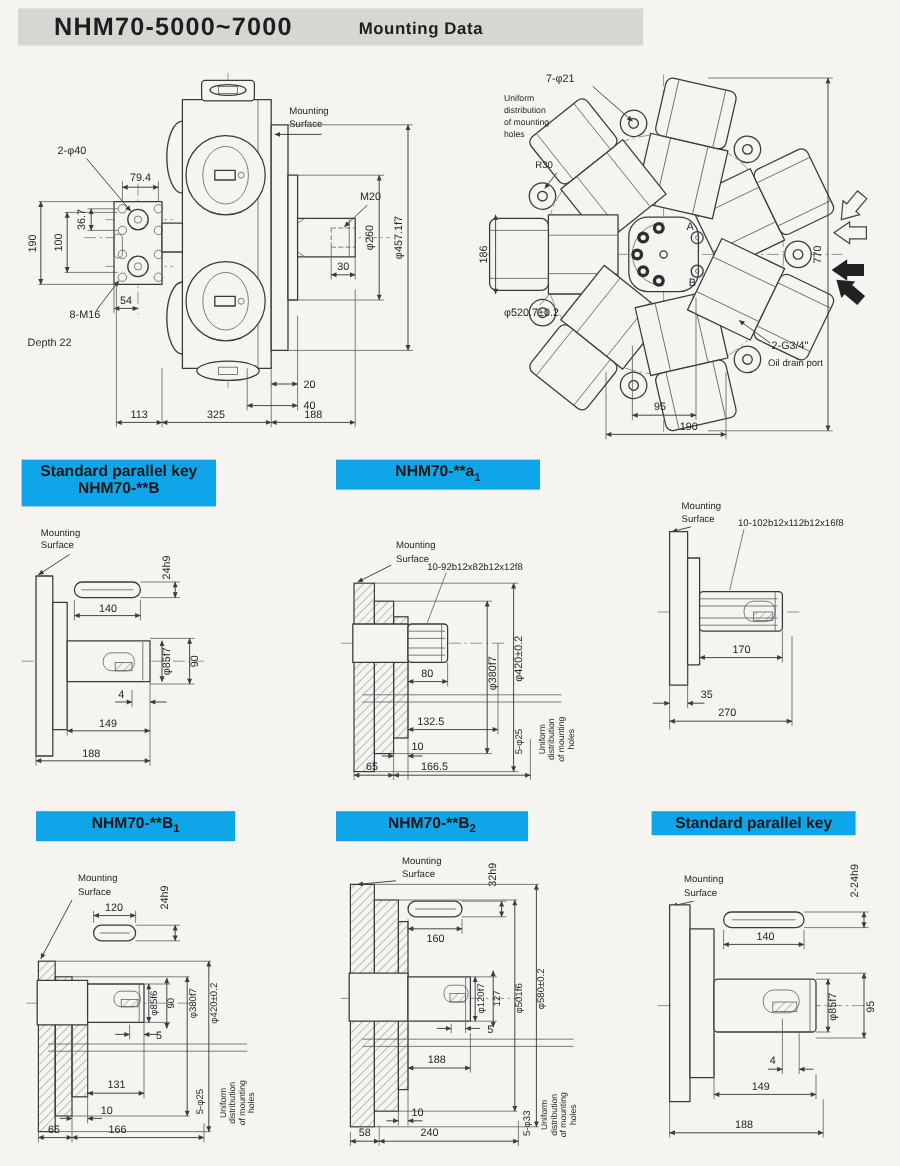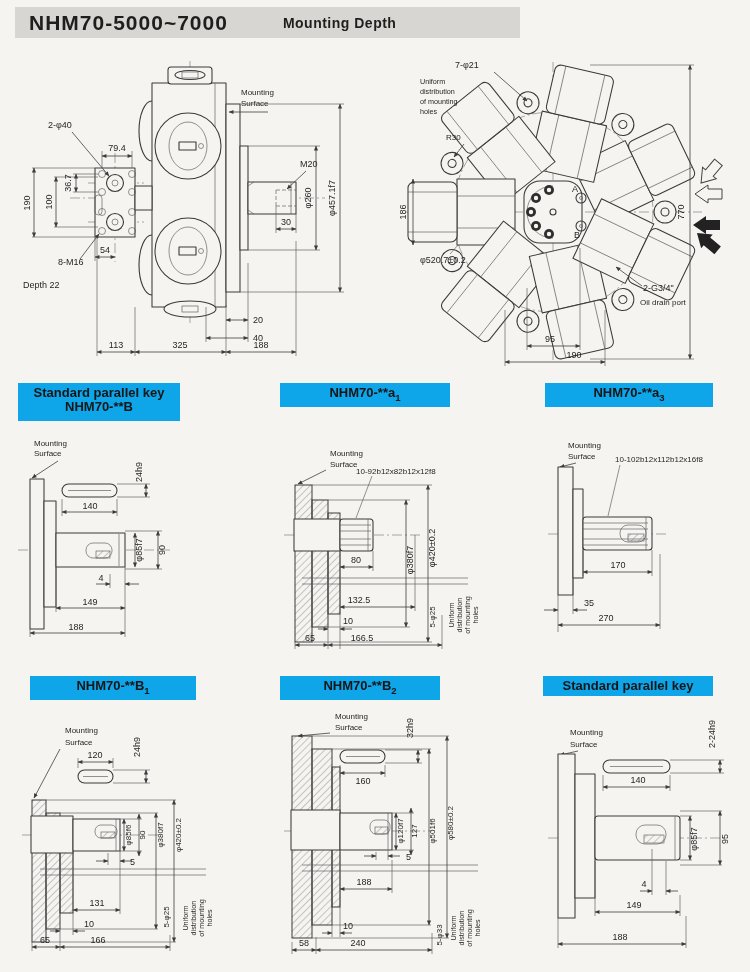--- a/index.html
+++ b/index.html
@@ -1,17 +1,17 @@
 <!DOCTYPE html>
 <html><head>
 <meta charset="utf-8">
 <style>
   html,body{margin:0;padding:0;}
   .sheet{position:relative;width:750px;height:972px;background:#f5f4f1;font-family:"Liberation Sans","DejaVu Sans",sans-serif;overflow:hidden;}
-  .titlebar{position:absolute;left:15px;top:7px;width:505px;height:31px;background:#d7d6d2;display:flex;align-items:center;}
+  .titlebar{position:absolute;left:15px;top:7px;width:505px;height:31px;background:#d7d6d2;display:flex;align-items:center;padding-left:16px;}
   .title{font-size:21px;font-weight:bold;color:#1e1e1e;letter-spacing:1px;margin-left:14px;}
   .subtitle{font-size:14px;font-weight:bold;color:#1e1e1e;margin-left:55px;letter-spacing:.5px;}
   svg{position:absolute;overflow:visible;}
   .sec{position:absolute;}
   .hdr{background:#0ea5e9;color:#161616;font-weight:bold;font-size:13px;line-height:13.5px;text-align:center;padding:3px 0;}
   .hdr sub{font-size:9.5px;}
   .sec svg{position:static;display:block;margin-top:3px;}
   .ln{fill:none;stroke:#3a3a3a;stroke-width:1.1;stroke-linejoin:round;}
   .fw{fill:#f5f4f1;stroke:#3a3a3a;stroke-width:1.05;stroke-linejoin:round;}
   .lt{fill:none;stroke:#5a5a5a;stroke-width:0.65;}
@@ -22,21 +22,21 @@
   text{font-family:"Liberation Sans","DejaVu Sans",sans-serif;font-size:9px;fill:#262626;}
   .t8{font-size:8px;}.t75{font-size:7.2px;}
 </style>
 </head>
 <body>
 
 <div class="sheet">
 
   <div class="titlebar">
     <span class="title">NHM70-5000~7000</span>
-    <span class="subtitle">Mounting Depth</span>
+    <span class="subtitle">Mounting Data</span>
   </div>
 
   <svg style="left:10px;top:55px" width="345" height="308" viewBox="0 0 345 308">
     <defs>
       <marker id="arw" viewBox="0 0 10 10" refX="9" refY="5" markerWidth="6.5" markerHeight="6.5" orient="auto-start-reverse">
         <path d="M0.5,1 L9.5,5 L0.5,9 z" fill="#3c3c3c"></path>
       </marker>
       <pattern id="hat" width="5" height="5" patternUnits="userSpaceOnUse" patternTransform="rotate(45)">
         <line x1="0" y1="0" x2="0" y2="5" stroke="#7a7a7a" stroke-width="0.8"></line>
       </pattern>
@@ -413,23 +413,20 @@
         <text transform="rotate(-90 163 207)" x="163" y="207" text-anchor="middle" class="t8">5-φ25</text>
         <text transform="rotate(-90 182 205)" x="182" y="205" text-anchor="middle" class="t75">Uniform</text>
         <text transform="rotate(-90 190 205)" x="190" y="205" text-anchor="middle" class="t75">distribution</text>
         <text transform="rotate(-90 198 205)" x="198" y="205" text-anchor="middle" class="t75">of mounting</text>
         <text transform="rotate(-90 206 205)" x="206" y="205" text-anchor="middle" class="t75">holes</text>
       </g>
     </svg>
   </div>
 
   <div class="sec" style="left:528px;top:383px;width:215px">
-    <div class="hdr" style="width:168px;margin-left:17px">
-      <div><span>NHM70-**a</span><sub>3</sub></div>
-    </div>
     <svg width="215" height="228" viewBox="0 0 215 228">
       <text x="40" y="38" class="t8">Mounting</text>
       <text x="40" y="49" class="t8">Surface</text>
       <line class="dm" marker-end="url(#arw)" x1="48" y1="53" x2="32" y2="57"></line>
       <text x="87" y="52" class="t8">10-102b12x112b12x16f8</text>
       <line class="lt" x1="92" y1="55" x2="80" y2="106"></line>
       <line class="cl" x1="20" y1="124" x2="140" y2="124"></line>
       <g>
         <rect class="fw" x="30" y="57" width="15" height="128"></rect>
         <rect class="fw" x="45" y="79" width="10" height="89"></rect>

